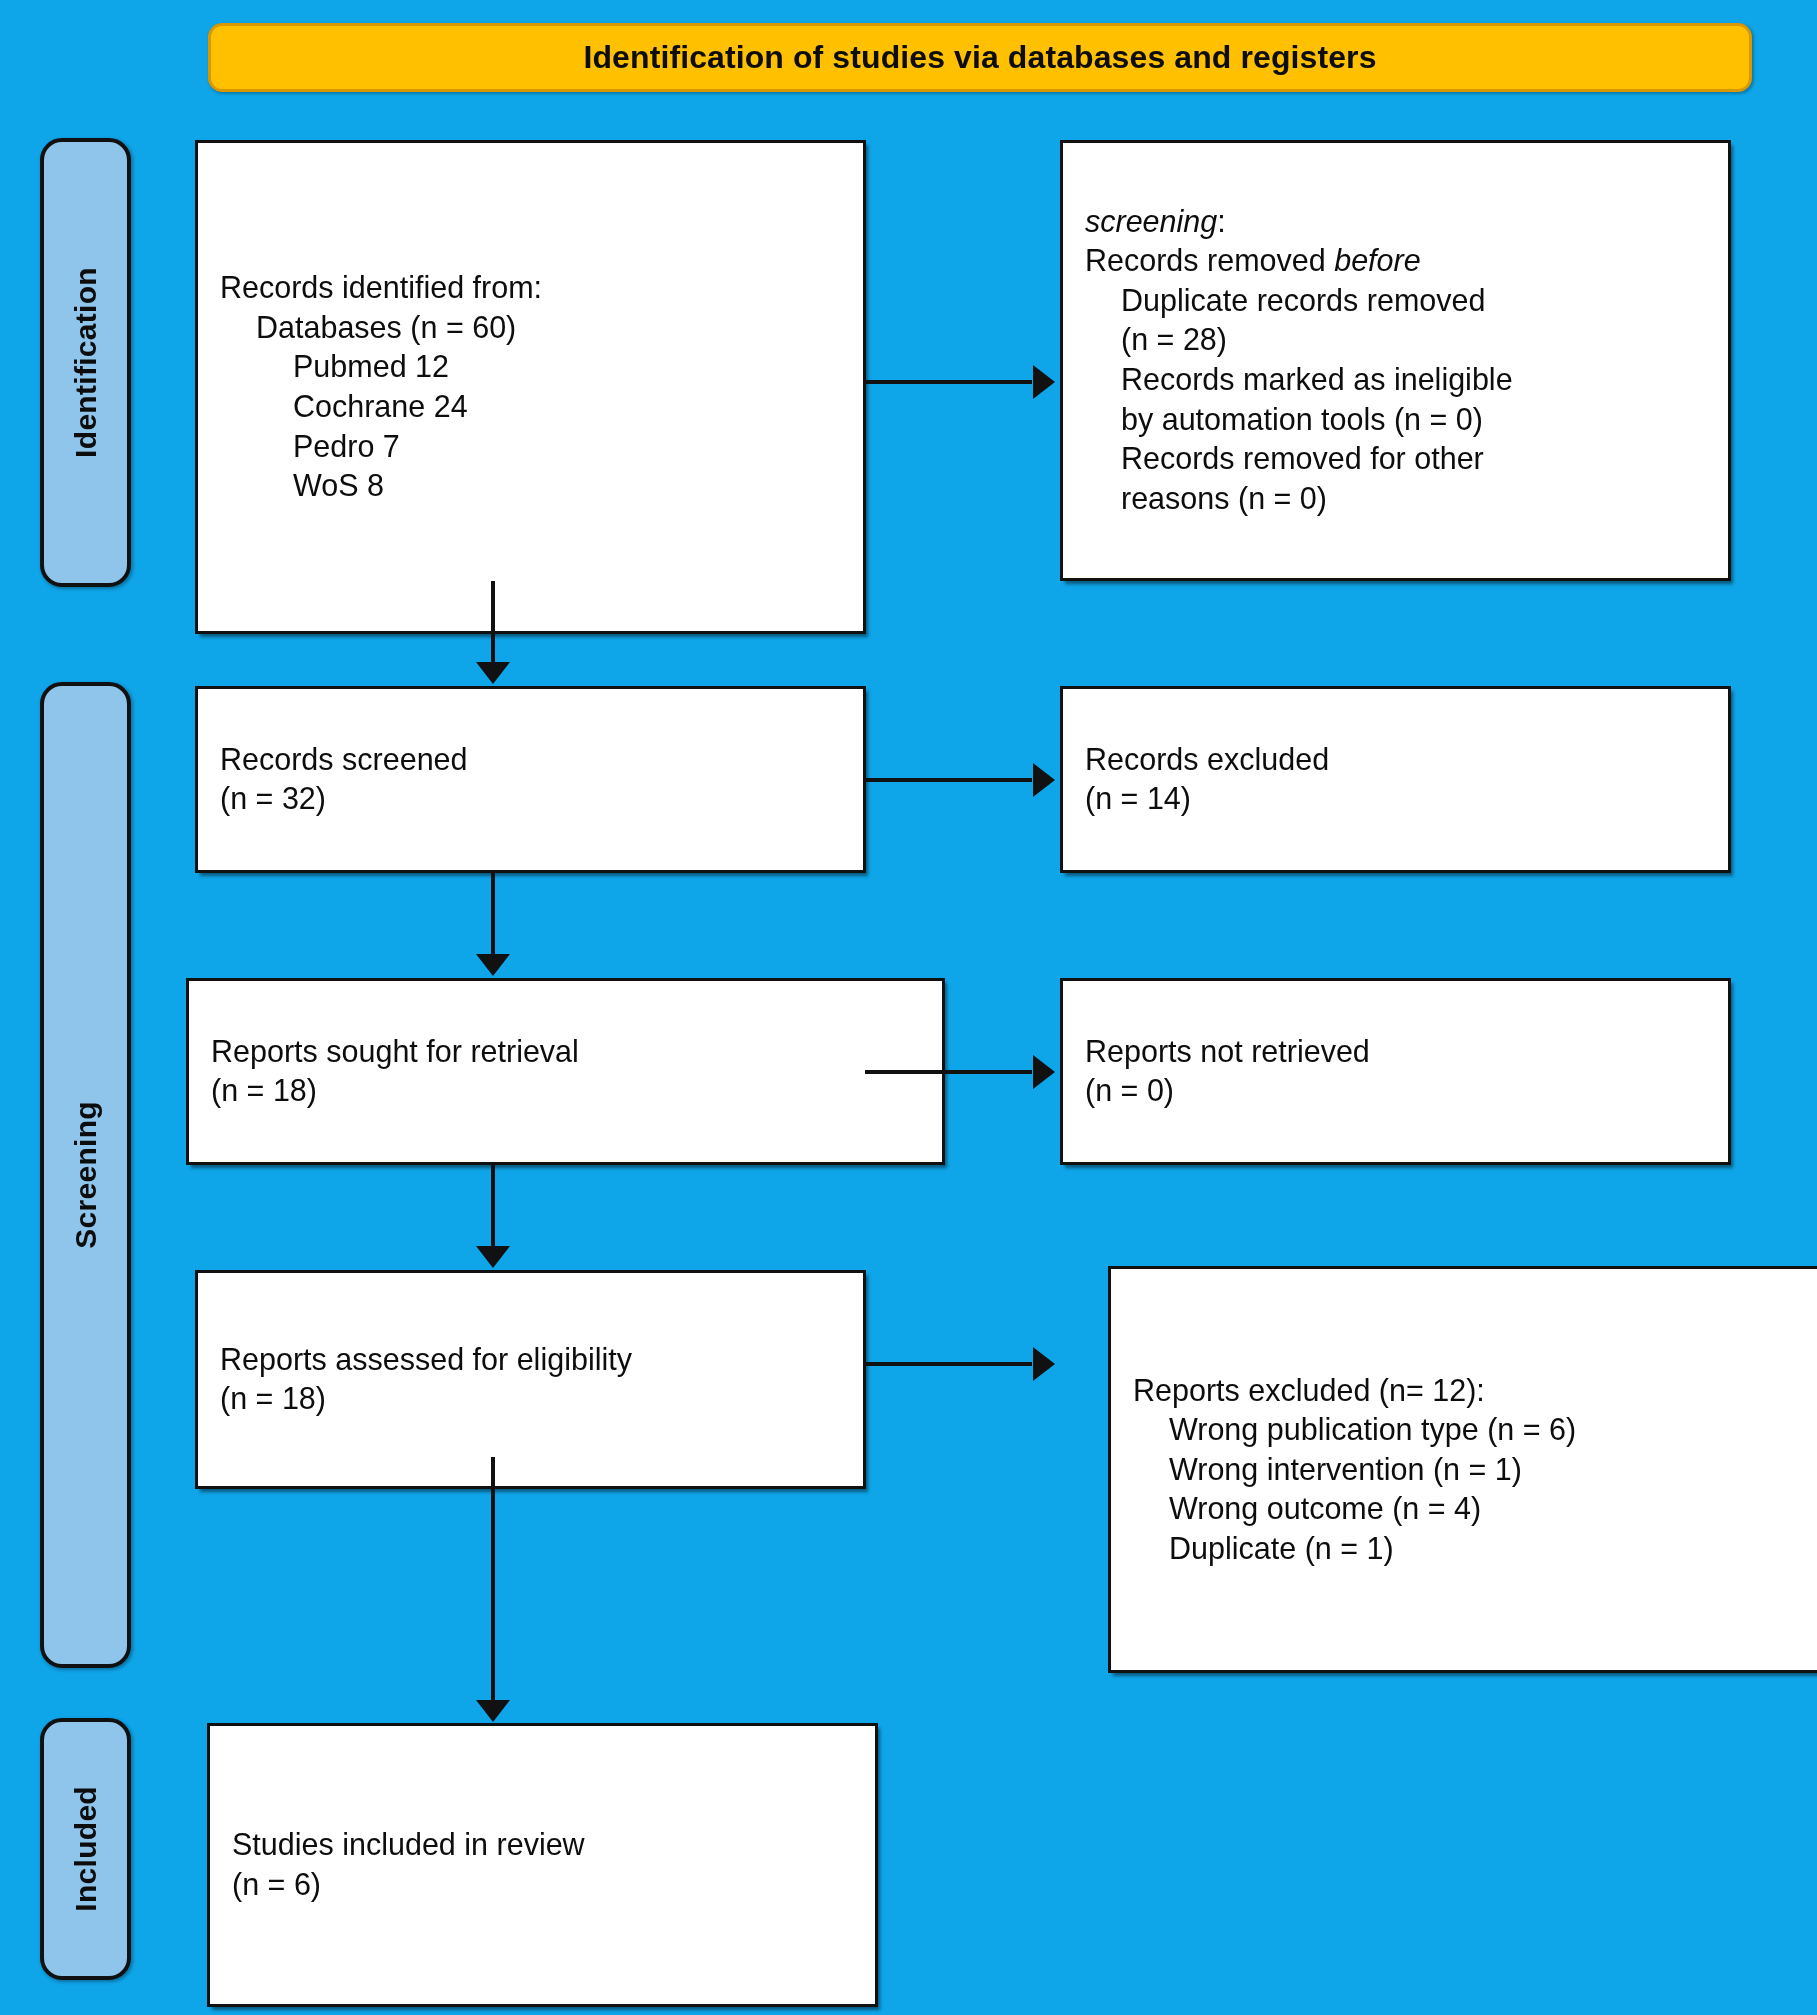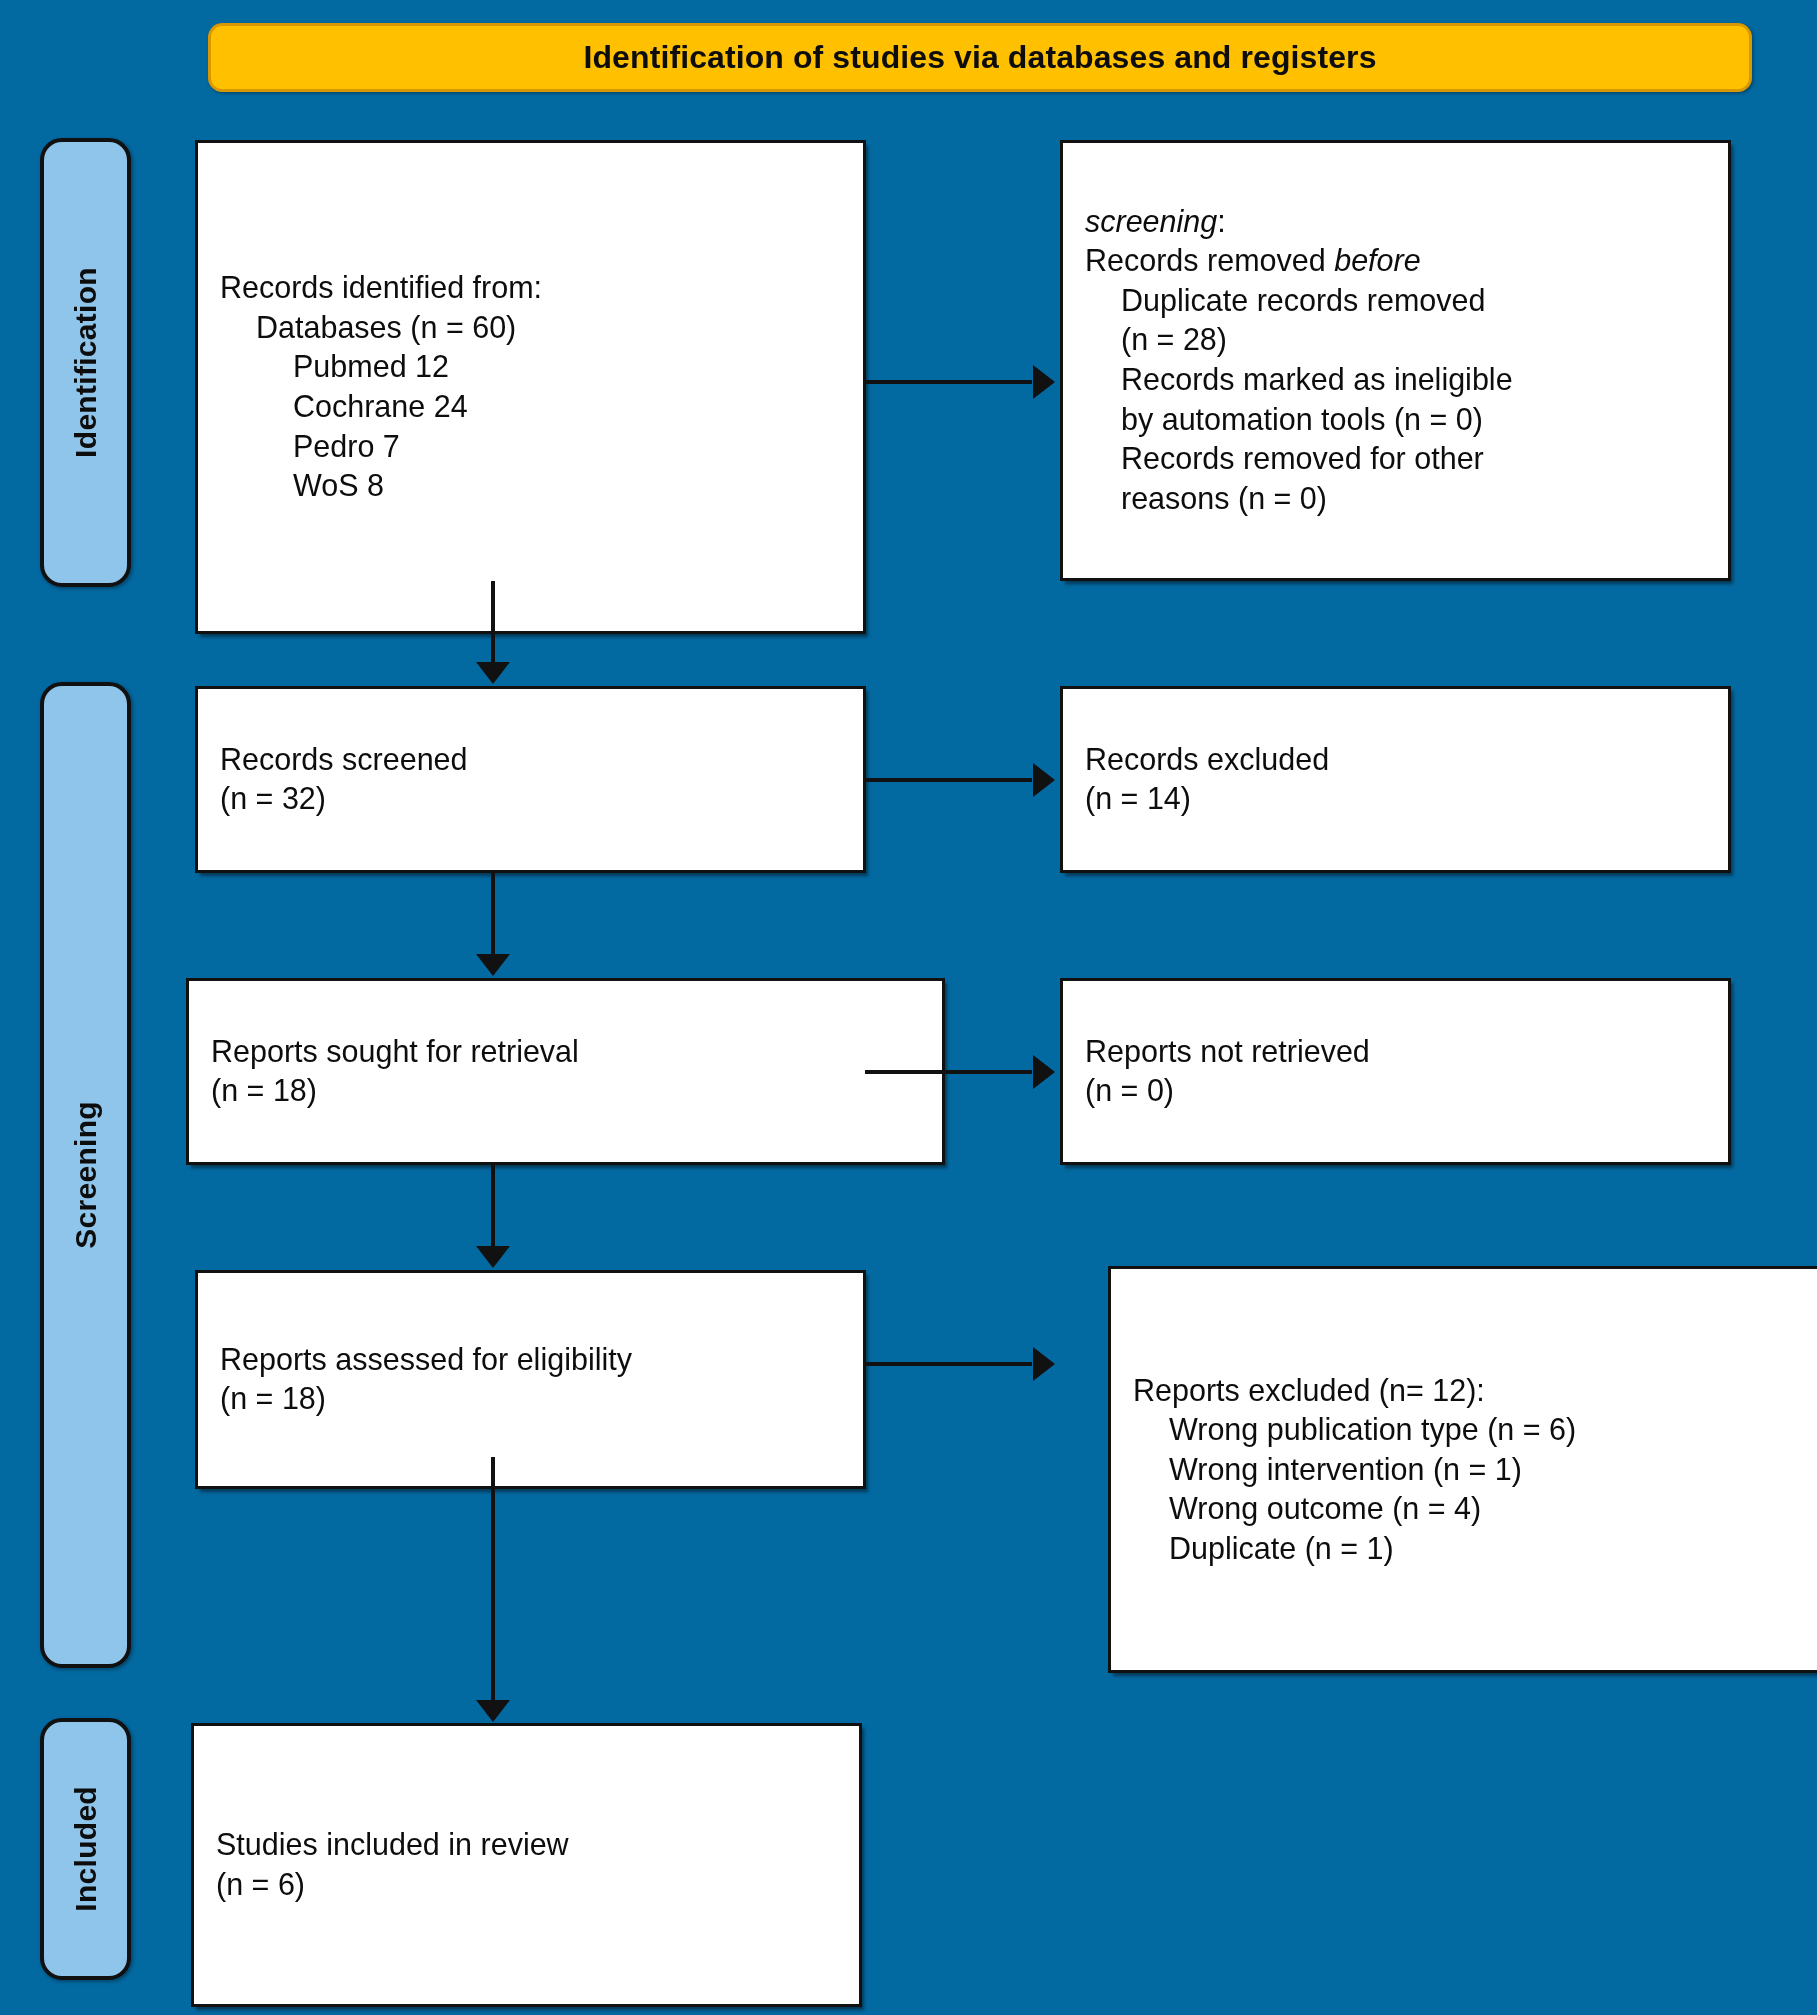--- a/index.html
+++ b/index.html
@@ -5,21 +5,21 @@
 <style>
   html, body {
     margin: 0;
     padding: 0;
     background: #ffffff;
   }
   #canvas {
     position: relative;
     width: 1817px;
     height: 2015px;
-    background: #0369a1;
+    background: #0ea5e9;
     font-family: "Liberation Sans", sans-serif;
     overflow: hidden;
   }
 
   
   .banner {
     position: absolute;
     left: 208px;
     top: 23.4px;
     width: 1544px;
@@ -222,21 +222,21 @@
       <div class="ln ind1">Wrong publication type (n = 6)</div>
       <div class="ln ind1">Wrong intervention (n = 1)</div>
       <div class="ln ind1">Wrong outcome (n = 4)</div>
       <div class="ln ind1">Duplicate (n = 1)</div>
     </div>
   </div>
 
   <div class="v-arrow-line" style="left:491px; top:1457px; height:243px;"></div>
   <div class="v-arrow-head" style="left:476px; top:1700px;"></div>
 
-  <div class="pbox" style="left:191px; top:1723px; width:671px; height:284px;">
+  <div class="pbox" style="left:207px; top:1723px; width:671px; height:284px;">
     <div class="pbox-inner">
       <div class="ln">Studies included in review</div>
       <div class="ln">(n = 6)</div>
     </div>
   </div>
 
 </div>
 
 
 </body></html>

